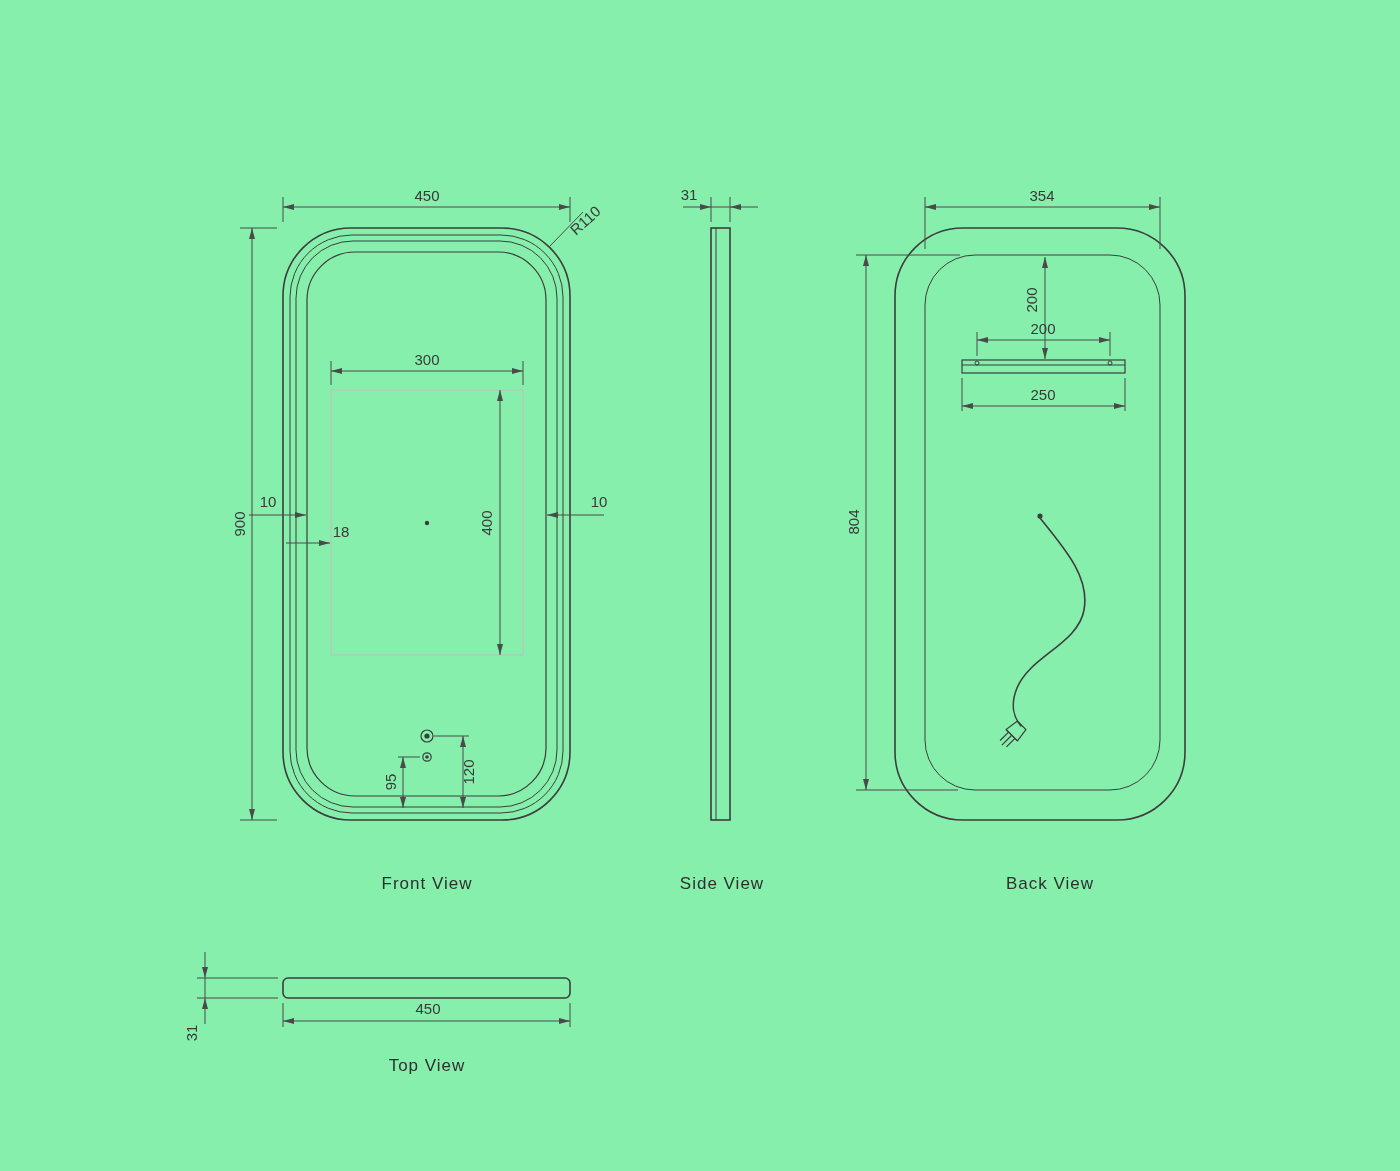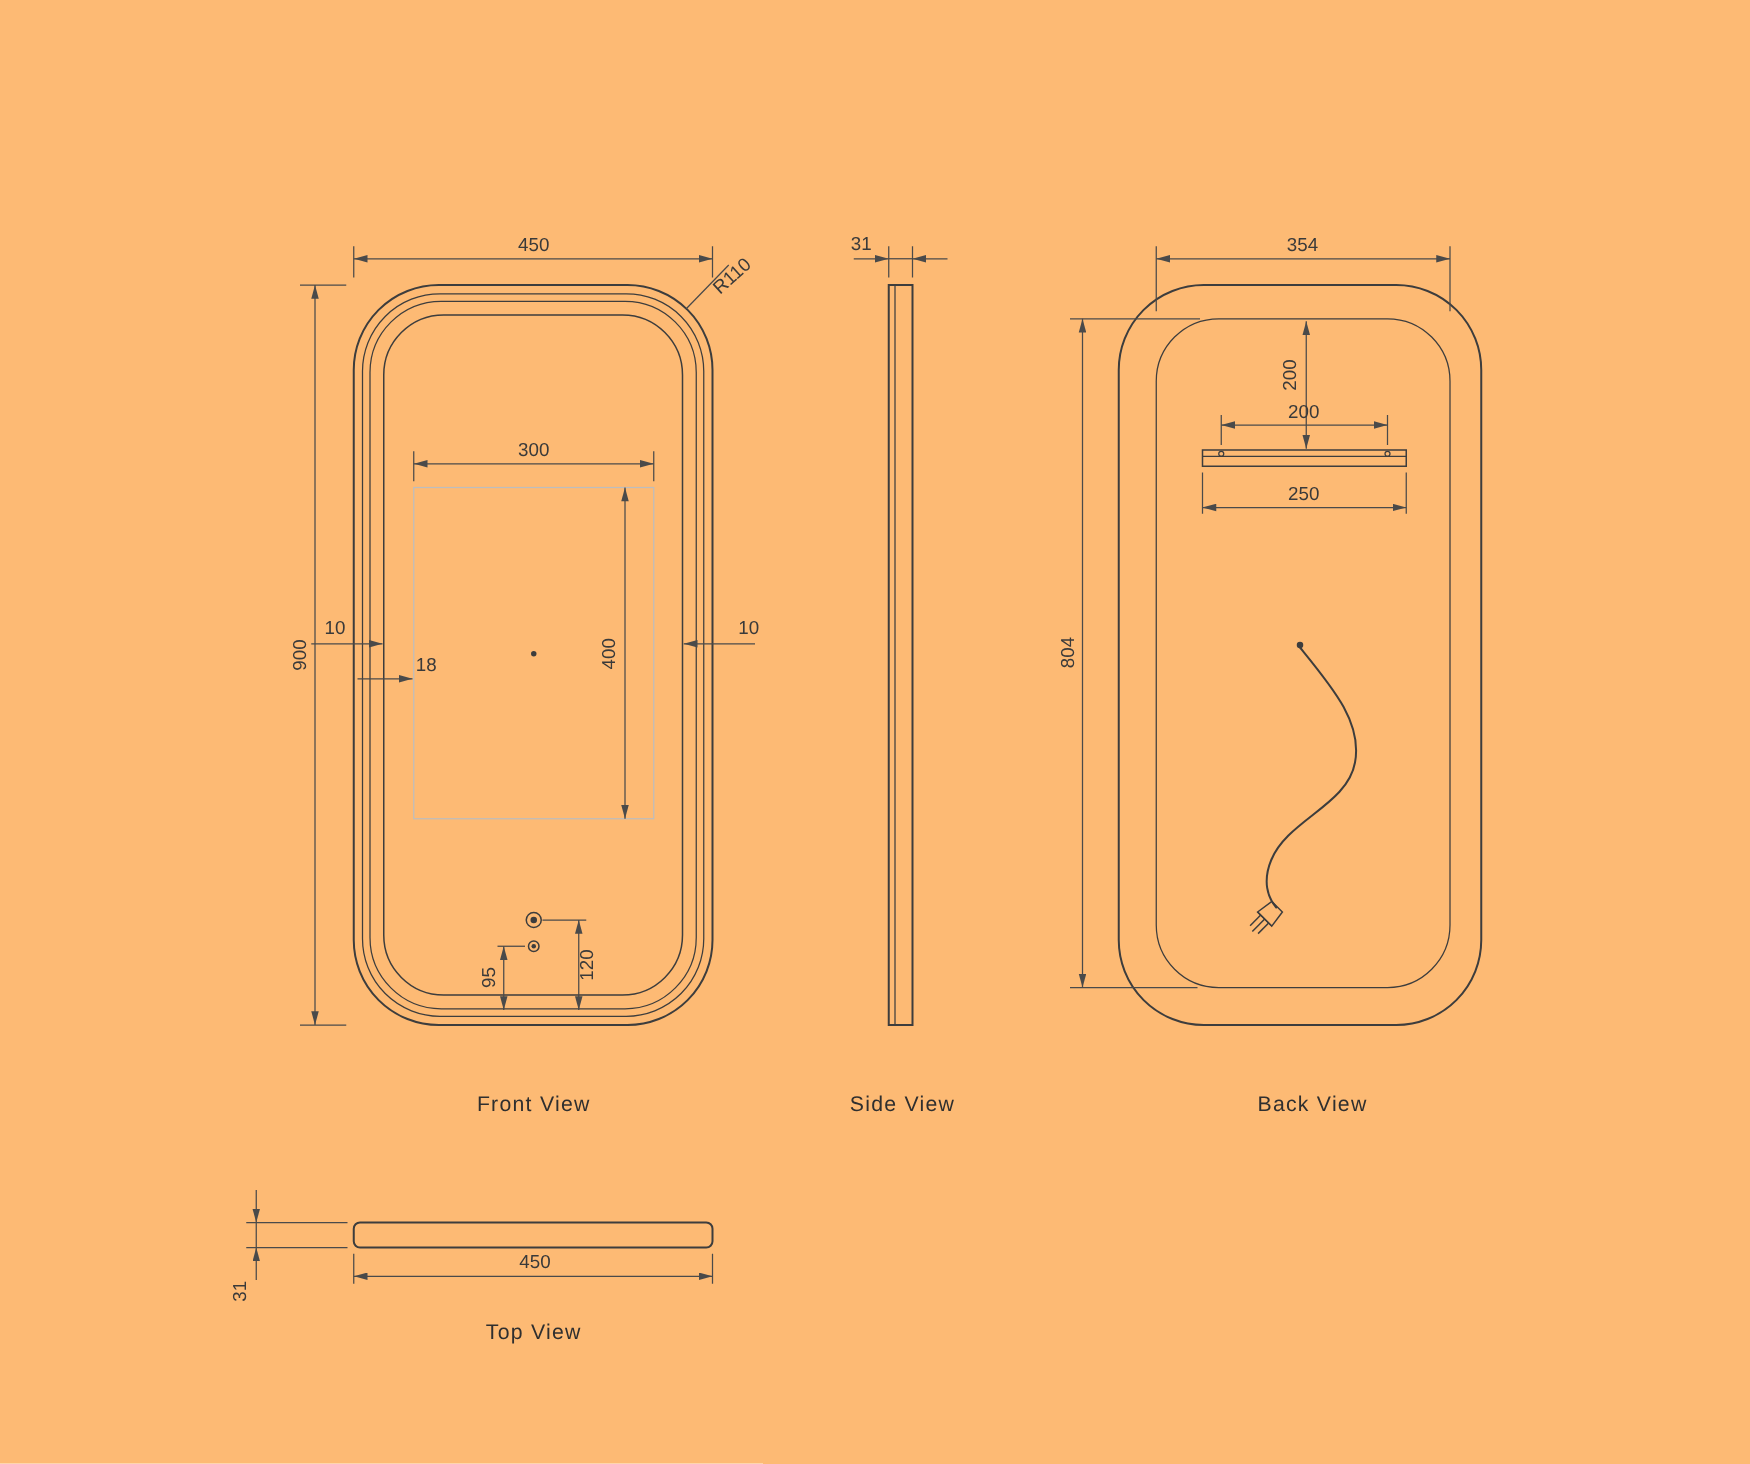--- a/index.html
+++ b/index.html
@@ -1,16 +1,16 @@
 <!DOCTYPE html>
 <html><head>
 <meta charset="utf-8">
 <style>
   html,body{margin:0;padding:0;background:#ffffff;}
-  .canvas{position:relative;width:1400px;height:1171px;background:#fdba74;overflow:hidden;}
+  .canvas{position:relative;width:1400px;height:1171px;background:#86efac;overflow:hidden;}
   svg{display:block;}
   svg text{font-family:"Liberation Sans",sans-serif;fill:#3a3a3a;}
   .dim-text{font-size:15px;}
   .view-label{font-size:17px;letter-spacing:1px;fill:#2f2f2f;}
   .obj{stroke:#3d3d3d;stroke-width:1.6;fill:none;}
   .obj-mid{stroke:#3d3d3d;stroke-width:1.2;fill:none;}
   .obj-thin{stroke:#3d3d3d;stroke-width:1;fill:none;}
   .light{stroke:#bdbdbd;stroke-width:1;fill:none;}
   .dim{stroke:#4a4a4a;stroke-width:1;fill:none;}
   .cord{stroke:#3d3d3d;stroke-width:1.6;fill:none;stroke-linecap:round;}

